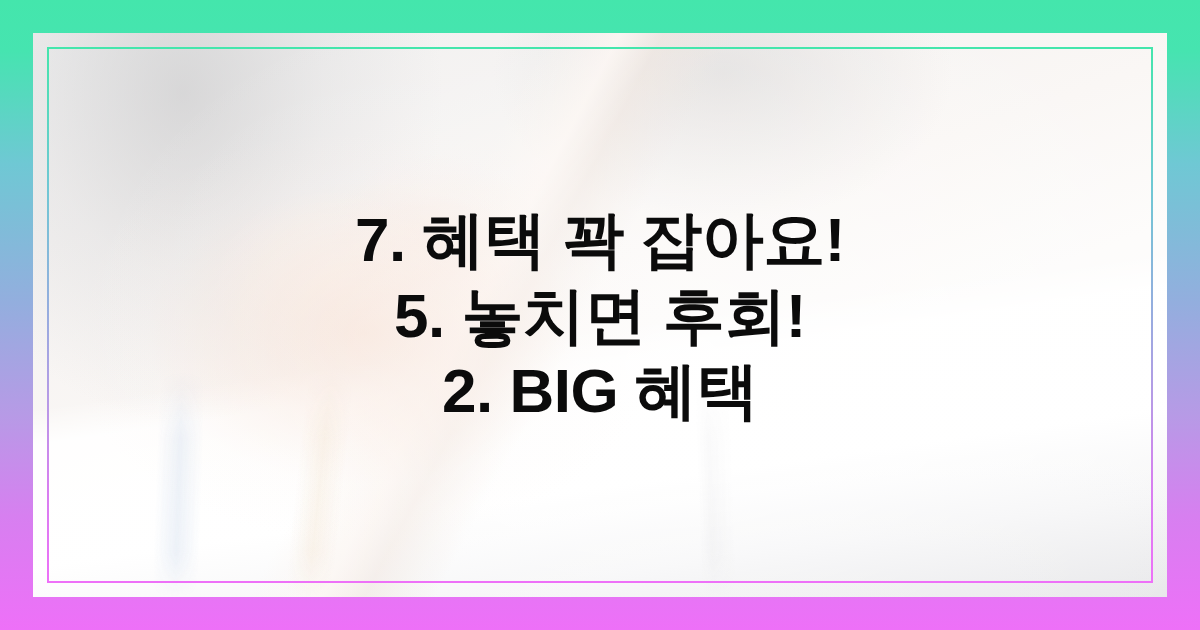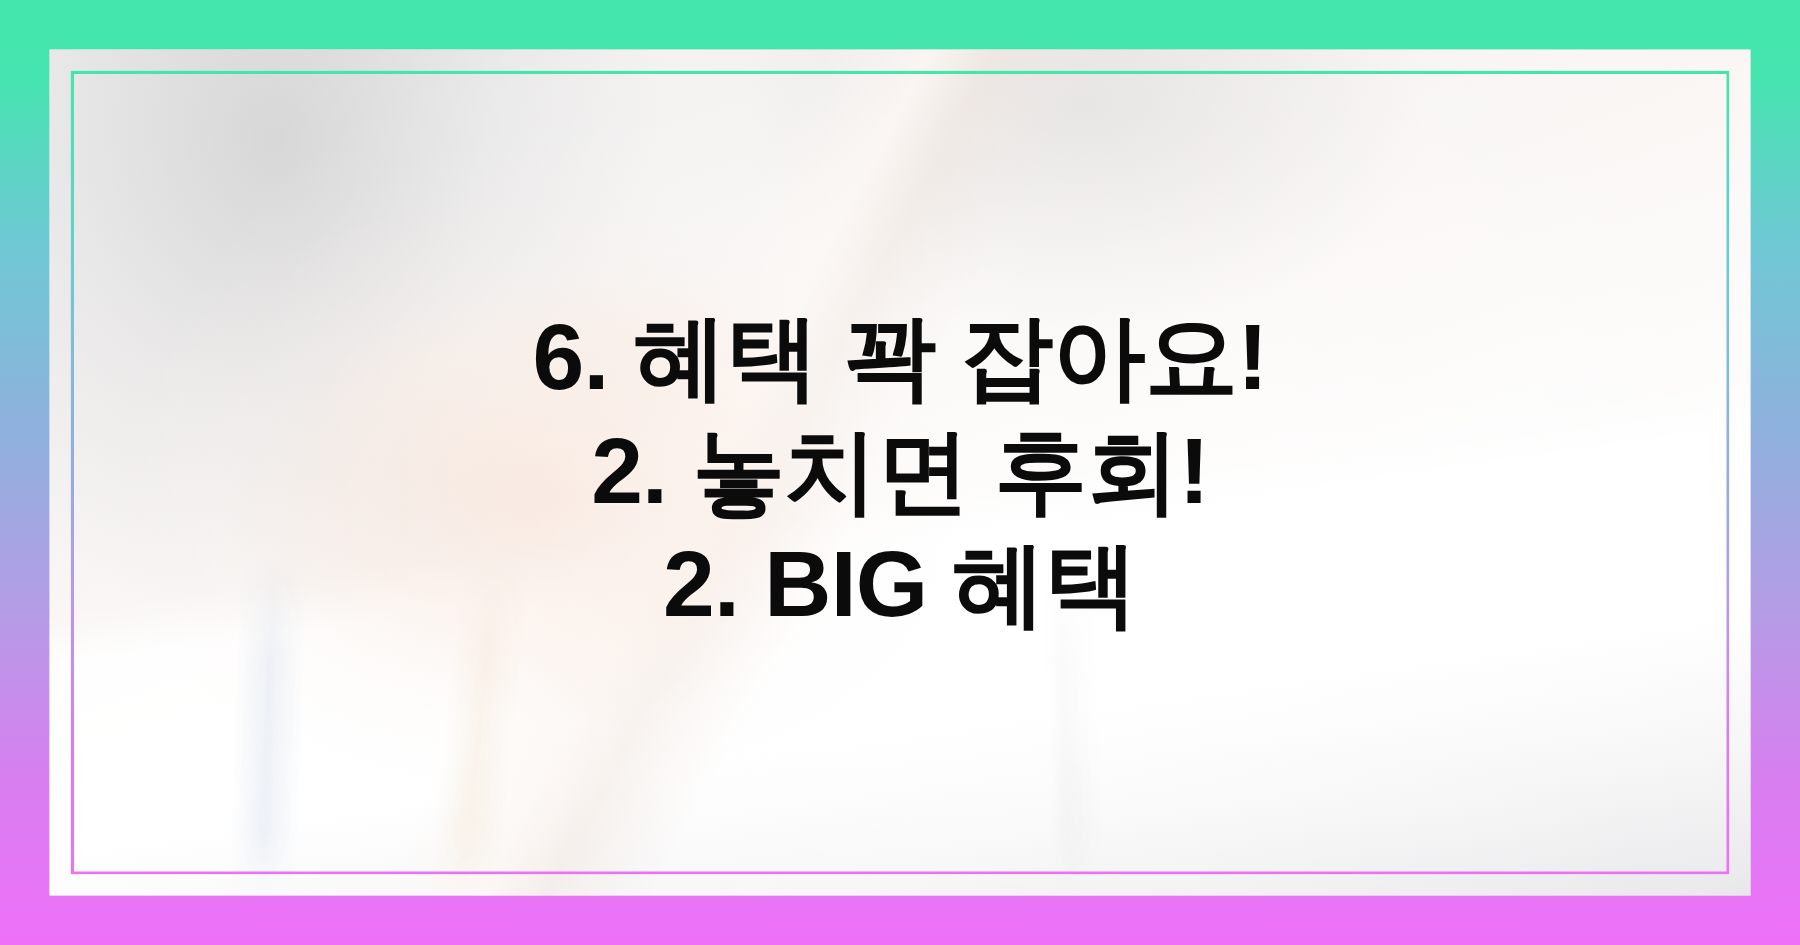--- a/index.html
+++ b/index.html
@@ -184,18 +184,18 @@
 
   <div class="mat">
     <div class="photo"></div>
     <div class="photo-lines"></div>
     <div class="photo-glow"></div>
   </div>
 
   <div class="inner-rule"></div>
 
   <div class="headline">
-    <div class="headline-line">6. 혜택 꽉 잡아요!</div>
-    <div class="headline-line">2. 놓치면 후회!</div>
+    <div class="headline-line">7. 혜택 꽉 잡아요!</div>
+    <div class="headline-line">5. 놓치면 후회!</div>
     <div class="headline-line">2. BIG 혜택</div>
   </div>
 
 </div>
 
 </body></html>

